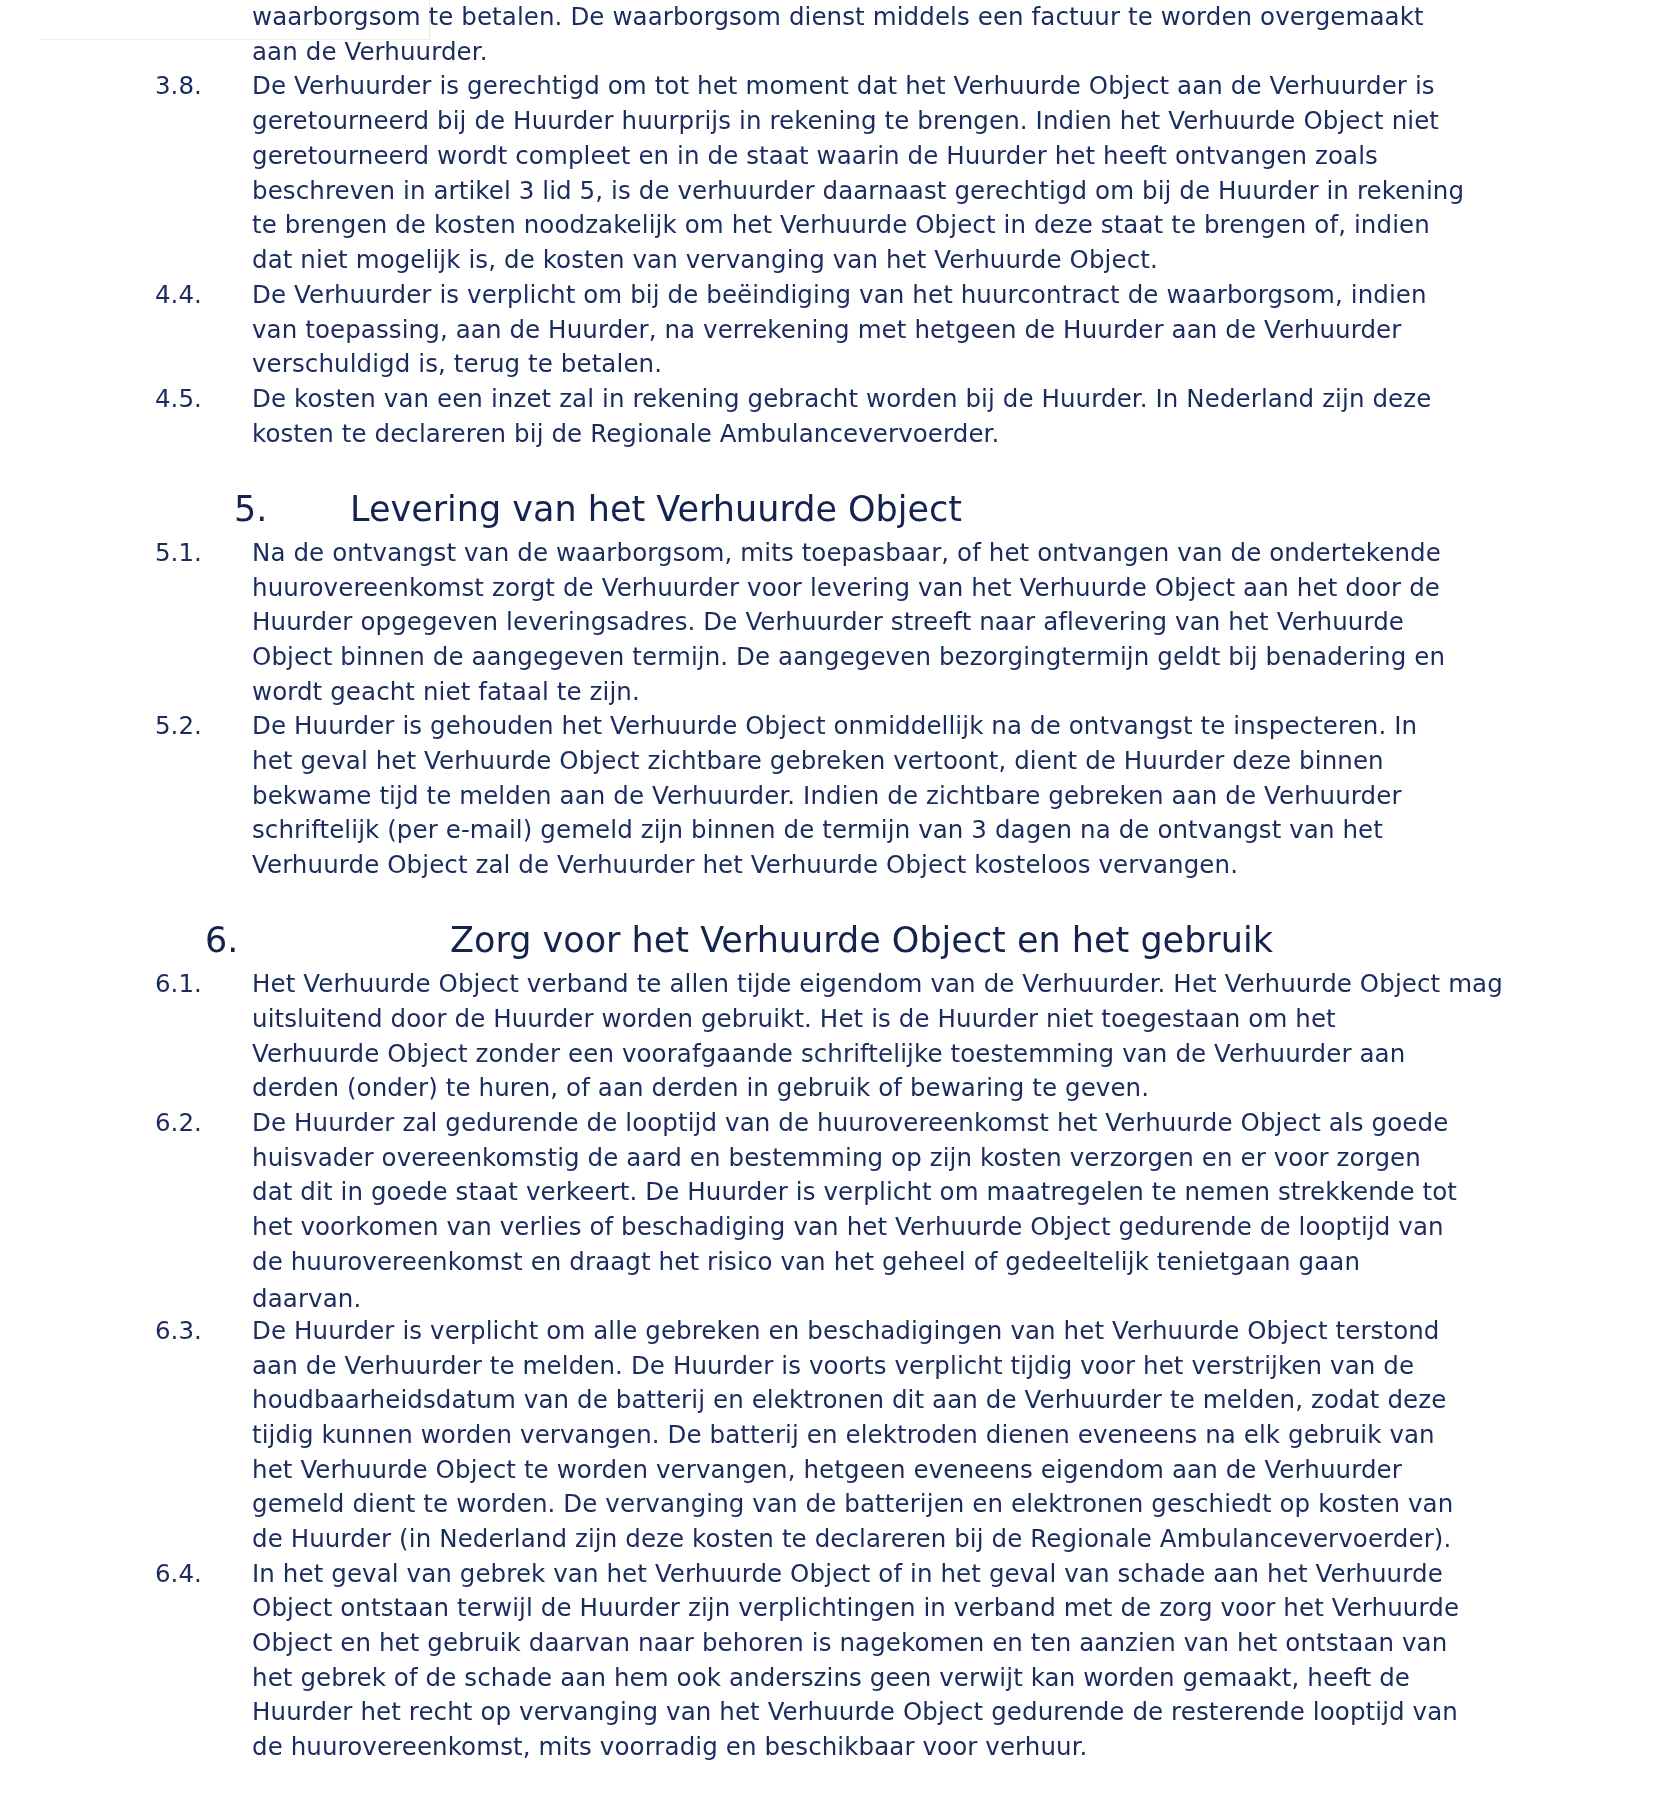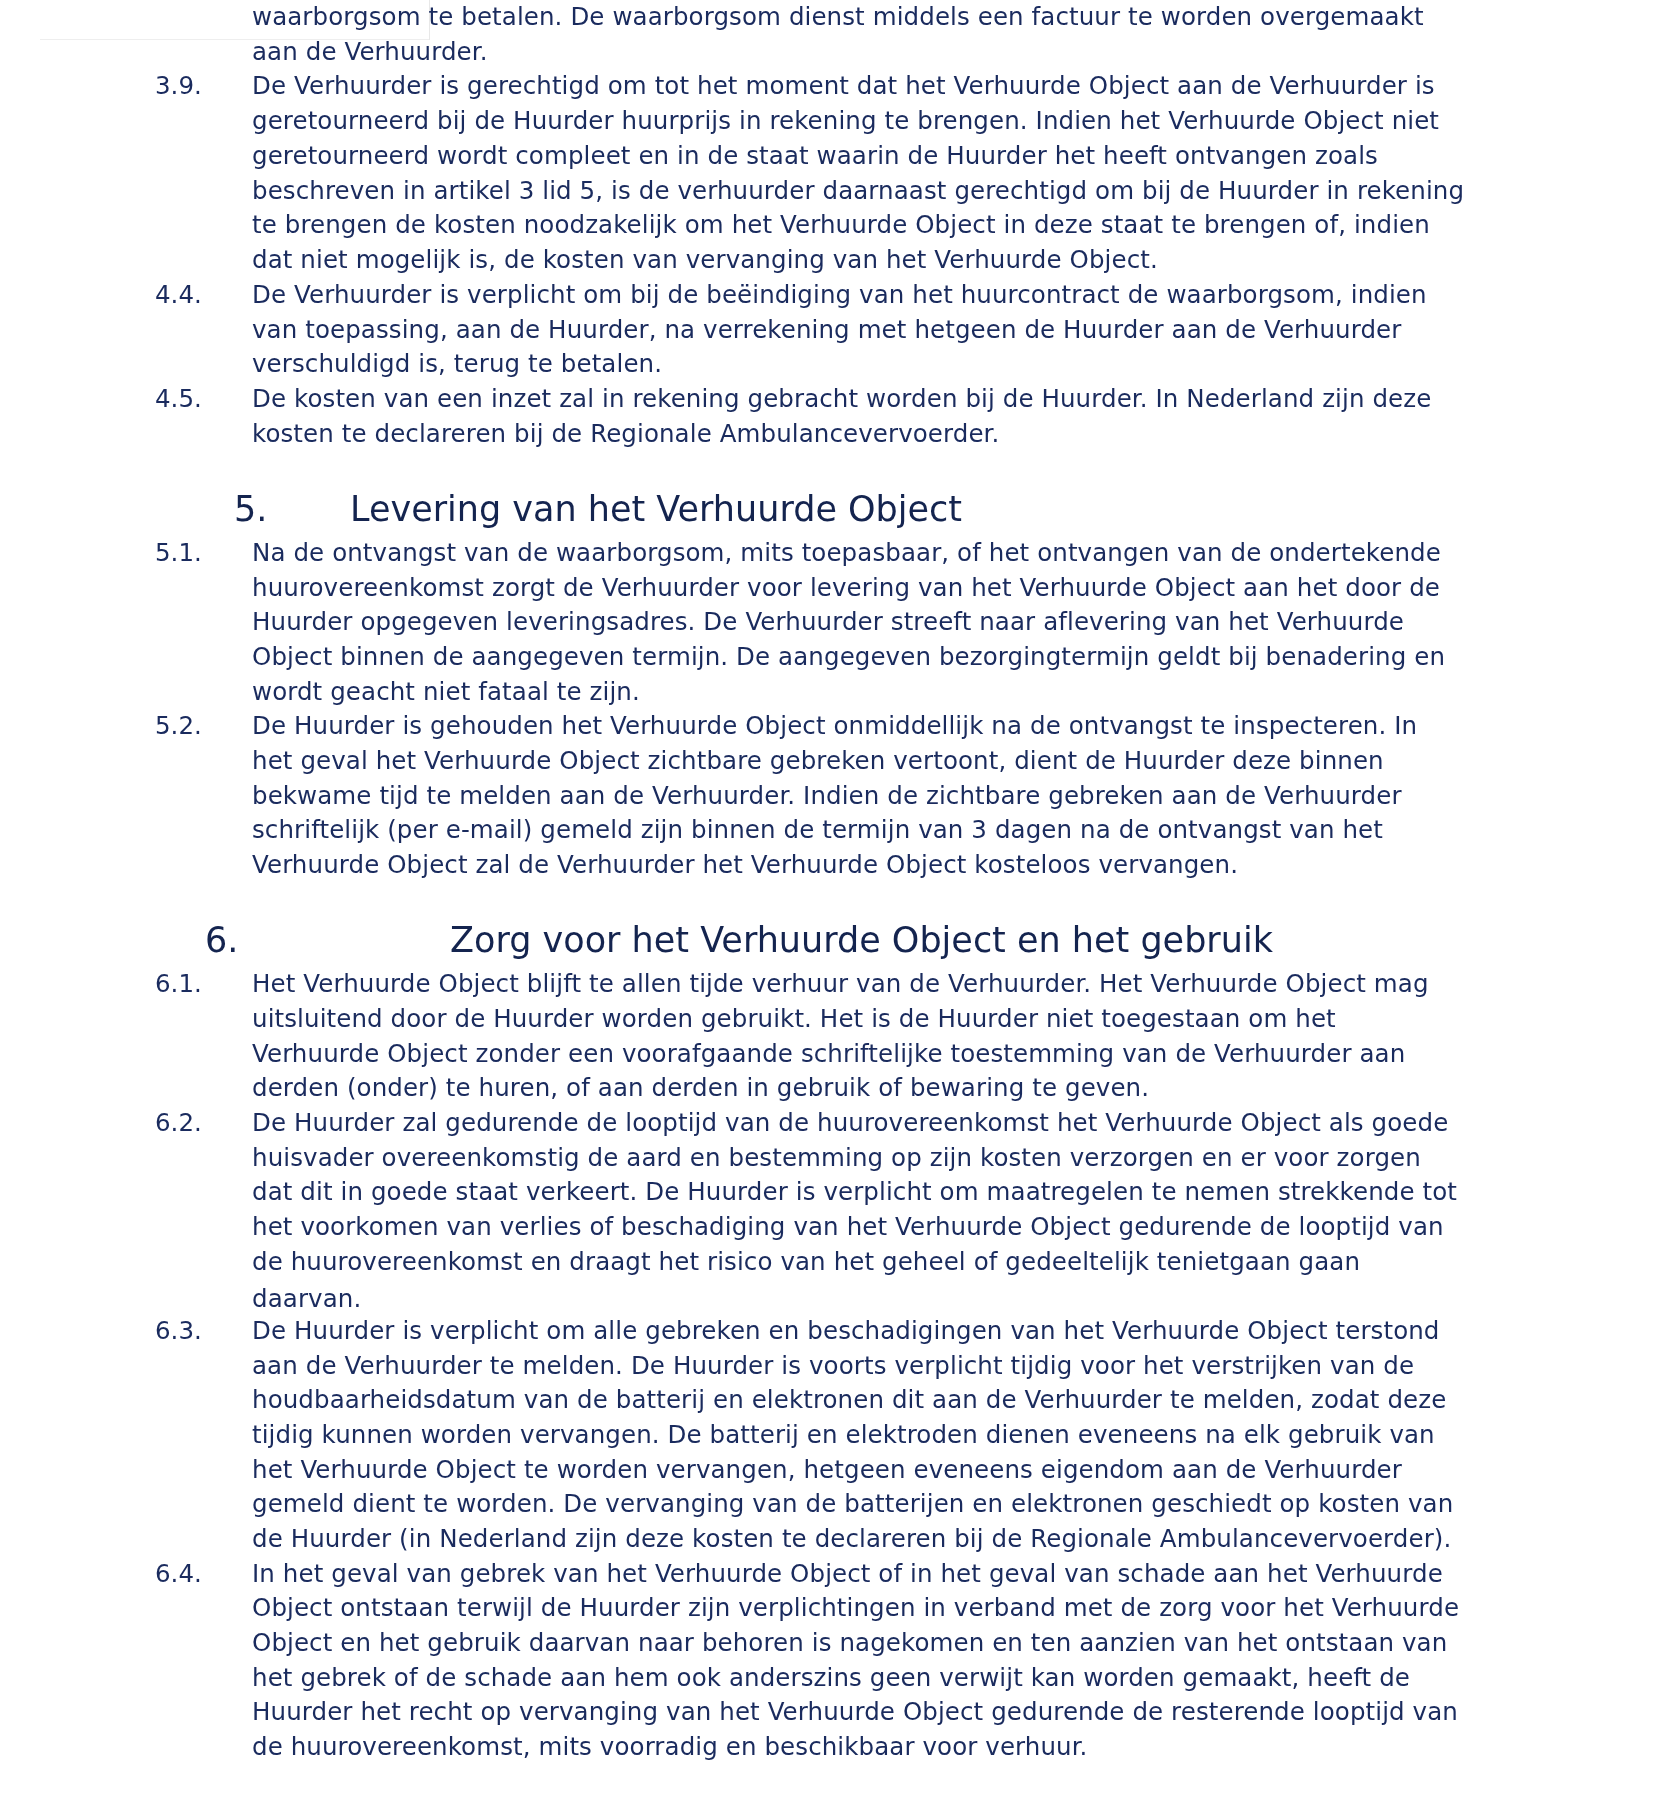--- a/index.html
+++ b/index.html
@@ -68,21 +68,21 @@
 <div class="page">
   <div class="top-rule"></div>
   <div class="cursor-line"></div>
 
   <div>
     <div class="line" style="top:0px">waarborgsom te betalen. De waarborgsom dienst middels een factuur te worden overgemaakt</div>
     <div class="line" style="top:35px">aan de Verhuurder.</div>
   </div>
 
   <div>
-    <div class="num" style="top:69px">3.9.</div>
+    <div class="num" style="top:69px">3.8.</div>
     <div class="line" style="top:69px">De Verhuurder is gerechtigd om tot het moment dat het Verhuurde Object aan de Verhuurder is</div>
     <div class="line" style="top:104px">geretourneerd bij de Huurder huurprijs in rekening te brengen. Indien het Verhuurde Object niet</div>
     <div class="line" style="top:139px">geretourneerd wordt compleet en in de staat waarin de Huurder het heeft ontvangen zoals</div>
     <div class="line" style="top:174px">beschreven in artikel 3 lid 5, is de verhuurder daarnaast gerechtigd om bij de Huurder in rekening</div>
     <div class="line" style="top:208px">te brengen de kosten noodzakelijk om het Verhuurde Object in deze staat te brengen of, indien</div>
     <div class="line" style="top:243px">dat niet mogelijk is, de kosten van vervanging van het Verhuurde Object.</div>
   </div>
 
   <div>
     <div class="num" style="top:278px">4.4.</div>
@@ -120,21 +120,21 @@
     <div class="line" style="top:848px">Verhuurde Object zal de Verhuurder het Verhuurde Object kosteloos vervangen.</div>
   </div>
 
   <div>
     <div class="heading" style="top:918px; left:205px;">6.</div>
     <div class="heading" style="top:918px; left:450px;">Zorg voor het Verhuurde Object en het gebruik</div>
   </div>
 
   <div>
     <div class="num" style="top:967px">6.1.</div>
-    <div class="line" style="top:967px">Het Verhuurde Object blijft te allen tijde verhuur van de Verhuurder. Het Verhuurde Object mag</div>
+    <div class="line" style="top:967px">Het Verhuurde Object verband te allen tijde eigendom van de Verhuurder. Het Verhuurde Object mag</div>
     <div class="line" style="top:1002px">uitsluitend door de Huurder worden gebruikt. Het is de Huurder niet toegestaan om het</div>
     <div class="line" style="top:1037px">Verhuurde Object zonder een voorafgaande schriftelijke toestemming van de Verhuurder aan</div>
     <div class="line" style="top:1071px">derden (onder) te huren, of aan derden in gebruik of bewaring te geven.</div>
   </div>
 
   <div>
     <div class="num" style="top:1106px">6.2.</div>
     <div class="line" style="top:1106px">De Huurder zal gedurende de looptijd van de huurovereenkomst het Verhuurde Object als goede</div>
     <div class="line" style="top:1141px">huisvader overeenkomstig de aard en bestemming op zijn kosten verzorgen en er voor zorgen</div>
     <div class="line" style="top:1175px">dat dit in goede staat verkeert. De Huurder is verplicht om maatregelen te nemen strekkende tot</div>

